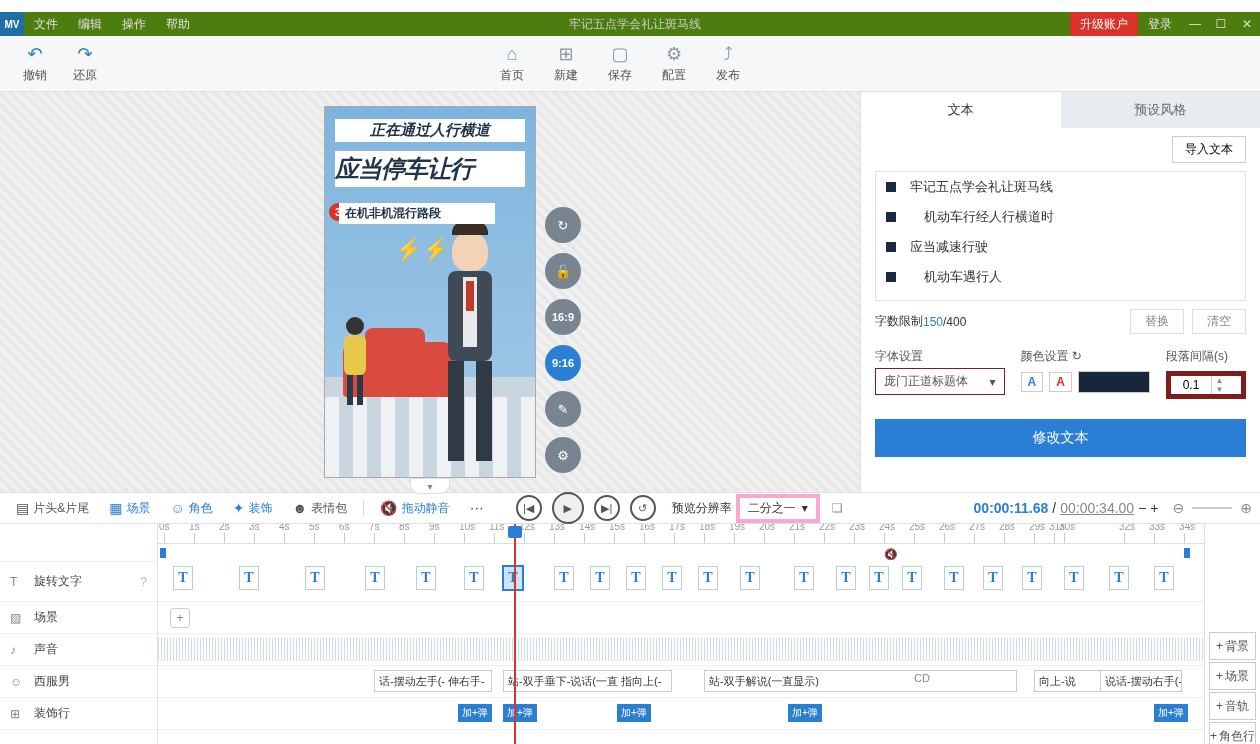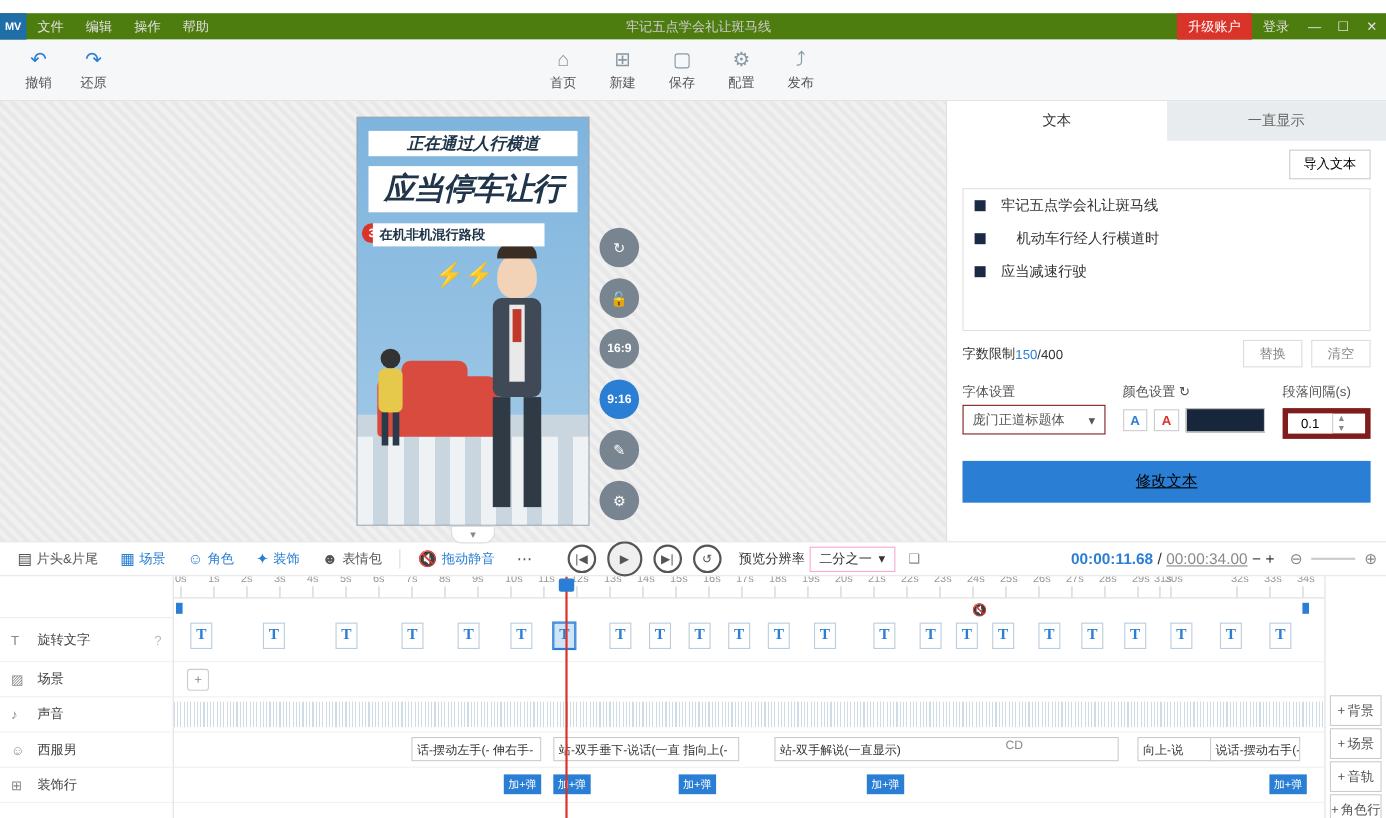--- a/index.html
+++ b/index.html
@@ -41,21 +41,21 @@
 .walker .leg { width: 6px; height: 30px; background: #2a3a4a; display: inline-block; margin: 0 2px; }
 .man { position: absolute; right: 30px; bottom: 10px; width: 70px; height: 250px; }
 .man .head { width: 36px; height: 40px; background: #f2d3b8; border-radius: 50% 50% 40% 40%; margin: 0 auto; }
 .man .hair { width: 36px; height: 14px; background: #3a2d24; border-radius: 12px 12px 0 0; margin: 0 auto; position: relative; top: 4px; }
 .man .torso { width: 44px; height: 90px; background: #404a56; margin: 0 auto; border-radius: 8px; position: relative; }
 .man .torso::before { content:""; position:absolute; left:50%; top:6px; transform:translateX(-50%); width:14px; height:70px; background:#e9e9e9; }
 .man .tie { position:absolute; left:50%; top:10px; transform:translateX(-50%); width:8px; height:30px; background:#c0392b; }
 .man .legs { width: 44px; margin: 0 auto; display: flex; justify-content: space-between; }
 .man .leg { width: 16px; height: 100px; background: #2f3a45; }
 .banner1 { position: absolute; top: 12px; left: 10px; right: 10px; background: #fff; color: #20344a; font-weight: 900; font-size: 15px; text-align: center; padding: 2px 0; font-style: italic; }
-.banner2 { position: absolute; top: 44px; left: 10px; right: 10px; background: #fff; color: #20344a; font-weight: 900; font-size: 28px; text-align: center; padding: 2px 0; font-style: italic; letter-spacing: -1px; }
+.banner2 { position: absolute; top: 44px; left: 10px; right: 10px; background: #fff; color: #20344a; font-weight: 900; font-size: 24px; text-align: left; padding: 2px 0; font-style: italic; letter-spacing: -1px; }
 .banner3 { position: absolute; top: 96px; left: 14px; right: 40px; background: #fff; color: #20344a; font-weight: 800; font-size: 12px; padding: 2px 6px; }
 .badge3 { position: absolute; top: 96px; left: 4px; width: 18px; height: 18px; background: #d9332a; color: #fff; border-radius: 50%; display:flex; align-items:center; justify-content:center; font-size: 11px; font-weight: bold; }
 .flash { position: absolute; top: 130px; left: 70px; color: #d9332a; font-size: 22px; }
 
 .side-btns { position: absolute; right: 0px; top: 100px; display: flex; flex-direction: column; gap: 10px; }
 .side-btn { width: 36px; height: 36px; border-radius: 50%; background: #788590; color: #fff; display: flex; align-items: center; justify-content: center; font-size: 13px; cursor: pointer; }
 .side-btn.active { background: #2a7fd4; }
 .side-btn.ratio { font-size: 11px; font-weight: bold; }
 
 .pull-handle { position: absolute; bottom: -2px; left: 50%; transform: translateX(-50%); width: 40px; height: 16px; background: #fff; border: 1px solid #ddd; border-radius: 0 0 10px 10px; display:flex; align-items:center; justify-content:center; color:#888; font-size:10px; }
@@ -79,32 +79,32 @@
 .settings-row .col.sm { flex: 0 0 80px; }
 .font-select { display: flex; align-items: center; border: 1px solid #7f1d1d; padding: 4px 8px; margin-top: 3px; justify-content: space-between; cursor: pointer; }
 .color-ctrl { display: flex; align-items: center; gap: 6px; margin-top: 6px; }
 .color-ctrl .A1 { color: #2a7fd4; font-weight: bold; border: 1px solid #ccc; padding: 2px 6px; }
 .color-ctrl .A2 { color: #d9332a; font-weight: bold; border: 1px solid #ccc; padding: 2px 6px; }
 .color-ctrl .swatch { flex: 1; height: 22px; background: #17263a; border: 1px solid #ccc; }
 .num-input { display: flex; border: 5px solid #7f1d1d; margin-top: 6px; }
 .num-input input { border: none; width: 40px; text-align: center; font-size: 12px; }
 .num-input .ar { width: 16px; display: flex; flex-direction: column; border-left: 1px solid #ccc; }
 .num-input .ar span { flex: 1; font-size: 8px; display: flex; align-items: center; justify-content: center; color: #888; cursor: pointer; }
-.modify-btn { margin: 14px; padding: 10px; background: #2a7fd4; color: #000000; text-align: center; font-size: 14px; cursor: pointer; text-decoration: underline; }
+.modify-btn { margin: 14px; padding: 10px; background: #2a7fd4; color: #ffffff; text-align: center; font-size: 14px; cursor: pointer; }
 
 
 .tl-toolbar { height: 32px; border-top: 1px solid #e0e0e0; border-bottom: 1px solid #e0e0e0; display: flex; align-items: center; padding: 0 8px; gap: 4px; background: #fff; }
 .tl-tab { display: flex; align-items: center; gap: 4px; padding: 0 8px; font-size: 12px; color: #555; cursor: pointer; height: 100%; }
 .tl-tab.active { color: #2a7fd4; }
 .tl-tab .ico { font-size: 14px; }
 .tl-sep { width: 1px; height: 18px; background: #ddd; margin: 0 4px; }
 .play-ctrls { display: flex; align-items: center; gap: 10px; margin-left: 20px; }
 .play-btn { width: 26px; height: 26px; border: 2px solid #555; border-radius: 50%; display: flex; align-items: center; justify-content: center; font-size: 11px; cursor: pointer; color: #555; }
 .play-btn.main { width: 32px; height: 32px; }
-.preview-sel { border: 1px solid #f9a8d4; padding: 2px 8px; font-size: 12px; display: flex; align-items: center; gap: 6px; cursor: pointer; }
+.preview-sel { border: 4px solid #f9a8d4; padding: 2px 8px; font-size: 12px; display: flex; align-items: center; gap: 6px; cursor: pointer; }
 .time-disp { margin-left: auto; font-size: 14px; font-family: monospace; display:flex; align-items:center; gap:4px; }
 .time-disp .cur { color: #2a7fd4; font-weight: bold; }
 .time-disp .tot { color: #888; text-decoration: underline; }
 .zoom-ctrls { display: flex; align-items: center; gap: 8px; margin-left: 10px; color: #888; }
 .zoom-btn { cursor: pointer; font-size: 14px; }
 
 
 .timeline { height: 232px; background: #fff; display: flex; }
 .tl-labels { width: 158px; border-right: 1px solid #e0e0e0; }
 .tl-ruler-space { height: 38px; border-bottom: 1px solid #eee; }
@@ -224,37 +224,41 @@
         <div class="side-btn">✎</div>
         <div class="side-btn">⚙</div>
       </div>
     </div>
     <div class="pull-handle">▾</div>
   </div>
 
   <div class="rpanel">
     <div class="rtabs">
       <div class="rtab">文本</div>
-      <div class="rtab inactive">一直显示</div>
+      <div class="rtab inactive">预设风格</div>
     </div>
     <div class="rtxt-import">
       <button>导入文本</button>
     </div>
     <div class="text-list">
       <div class="text-item">
           <span class="sq"></span>
           <span>牢记五点学会礼让斑马线</span>
         </div>
       <div class="text-item">
           <span class="sq"></span>
           <span style="padding-left:14px">机动车行经人行横道时</span>
         </div>
       <div class="text-item">
           <span class="sq"></span>
           <span>应当减速行驶</span>
+        </div>
+      <div class="text-item">
+          <span class="sq"></span>
+          <span style="padding-left:14px">机动车遇行人</span>
         </div>
     </div>
     <div class="limit-row">
       <span>字数限制</span>
       <span class="cnt">150</span>
       <span>/400</span>
       <span class="spacer"></span>
       <span class="lbtn">替换</span>
       <span class="lbtn">清空</span>
     </div>

